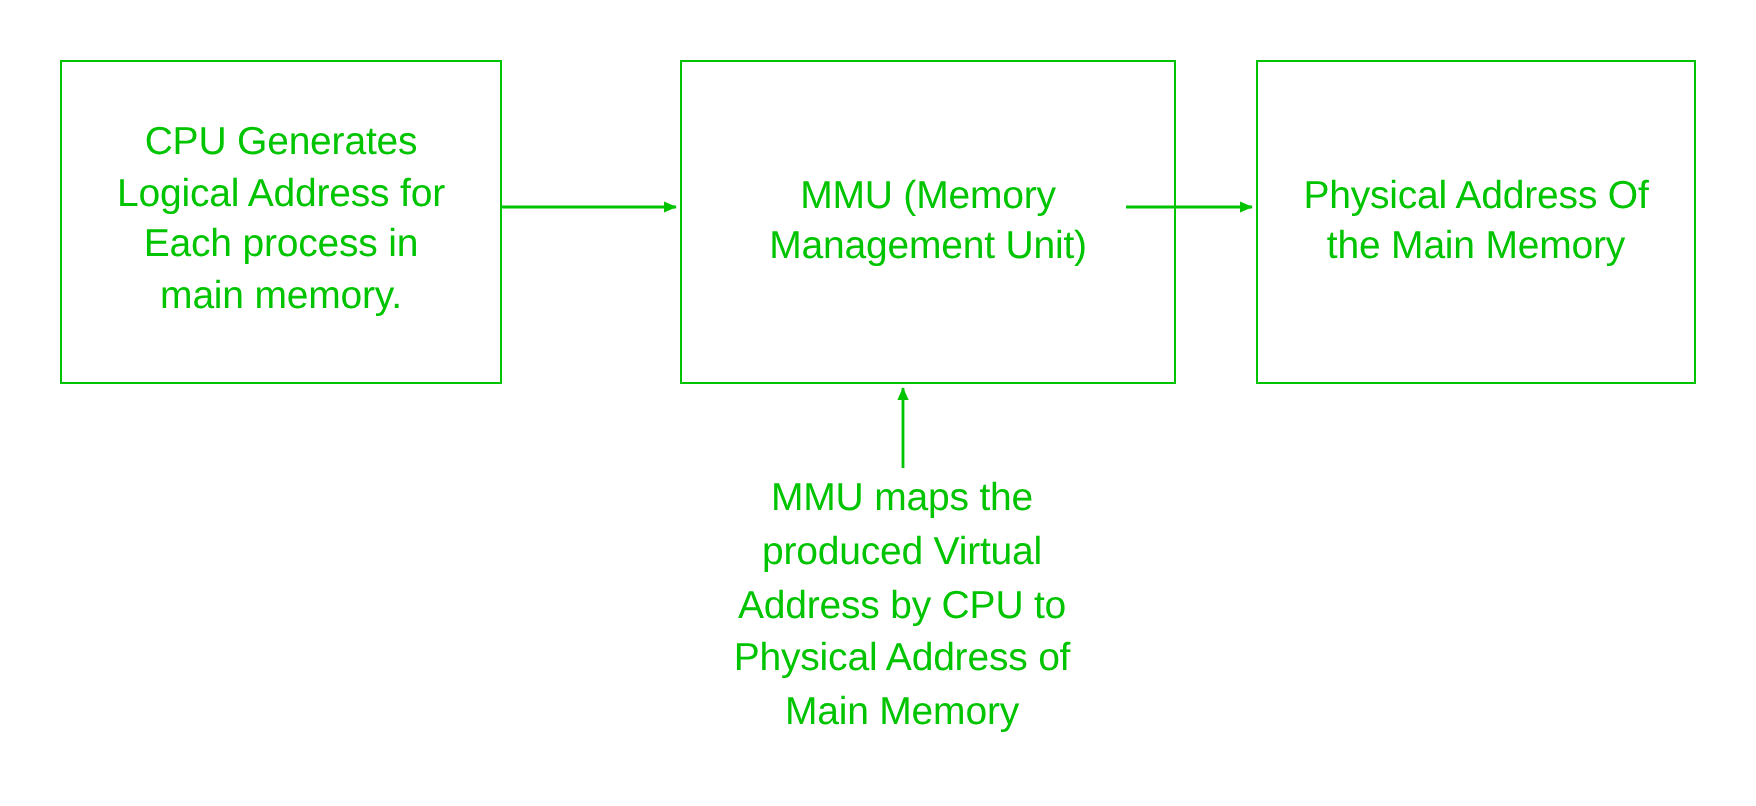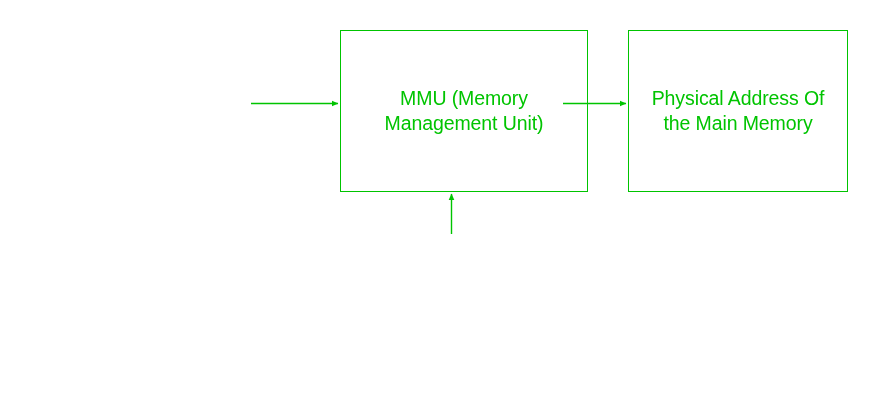--- a/index.html
+++ b/index.html
@@ -83,25 +83,36 @@
       </marker>
     </defs>
 
     <line x1="251" y1="103.5" x2="338" y2="103.5" stroke="#00c400" stroke-width="1.4" marker-end="url(#head-right)"></line>
 
     <line x1="563" y1="103.5" x2="626" y2="103.5" stroke="#00c400" stroke-width="1.4" marker-end="url(#head-right)"></line>
 
     <line x1="451.5" y1="234" x2="451.5" y2="194" stroke="#00c400" stroke-width="1.4" marker-end="url(#head-up)"></line>
   </svg>
 
+  <div class="node-box" id="box-cpu">
+    <span class="node-text">CPU Generates
+Logical Address for
+Each process in
+main memory.</span>
+  </div>
 
   <div class="node-box" id="box-mmu">
     <span class="node-text">MMU (Memory
 Management Unit)</span>
   </div>
 
   <div class="node-box" id="box-phys">
     <span class="node-text">Physical Address Of
 the Main Memory</span>
   </div>
 
+  <div id="caption">MMU maps the
+produced Virtual
+Address by CPU to
+Physical Address of
+Main Memory</div>
 
 </div>
 
 </body></html>

